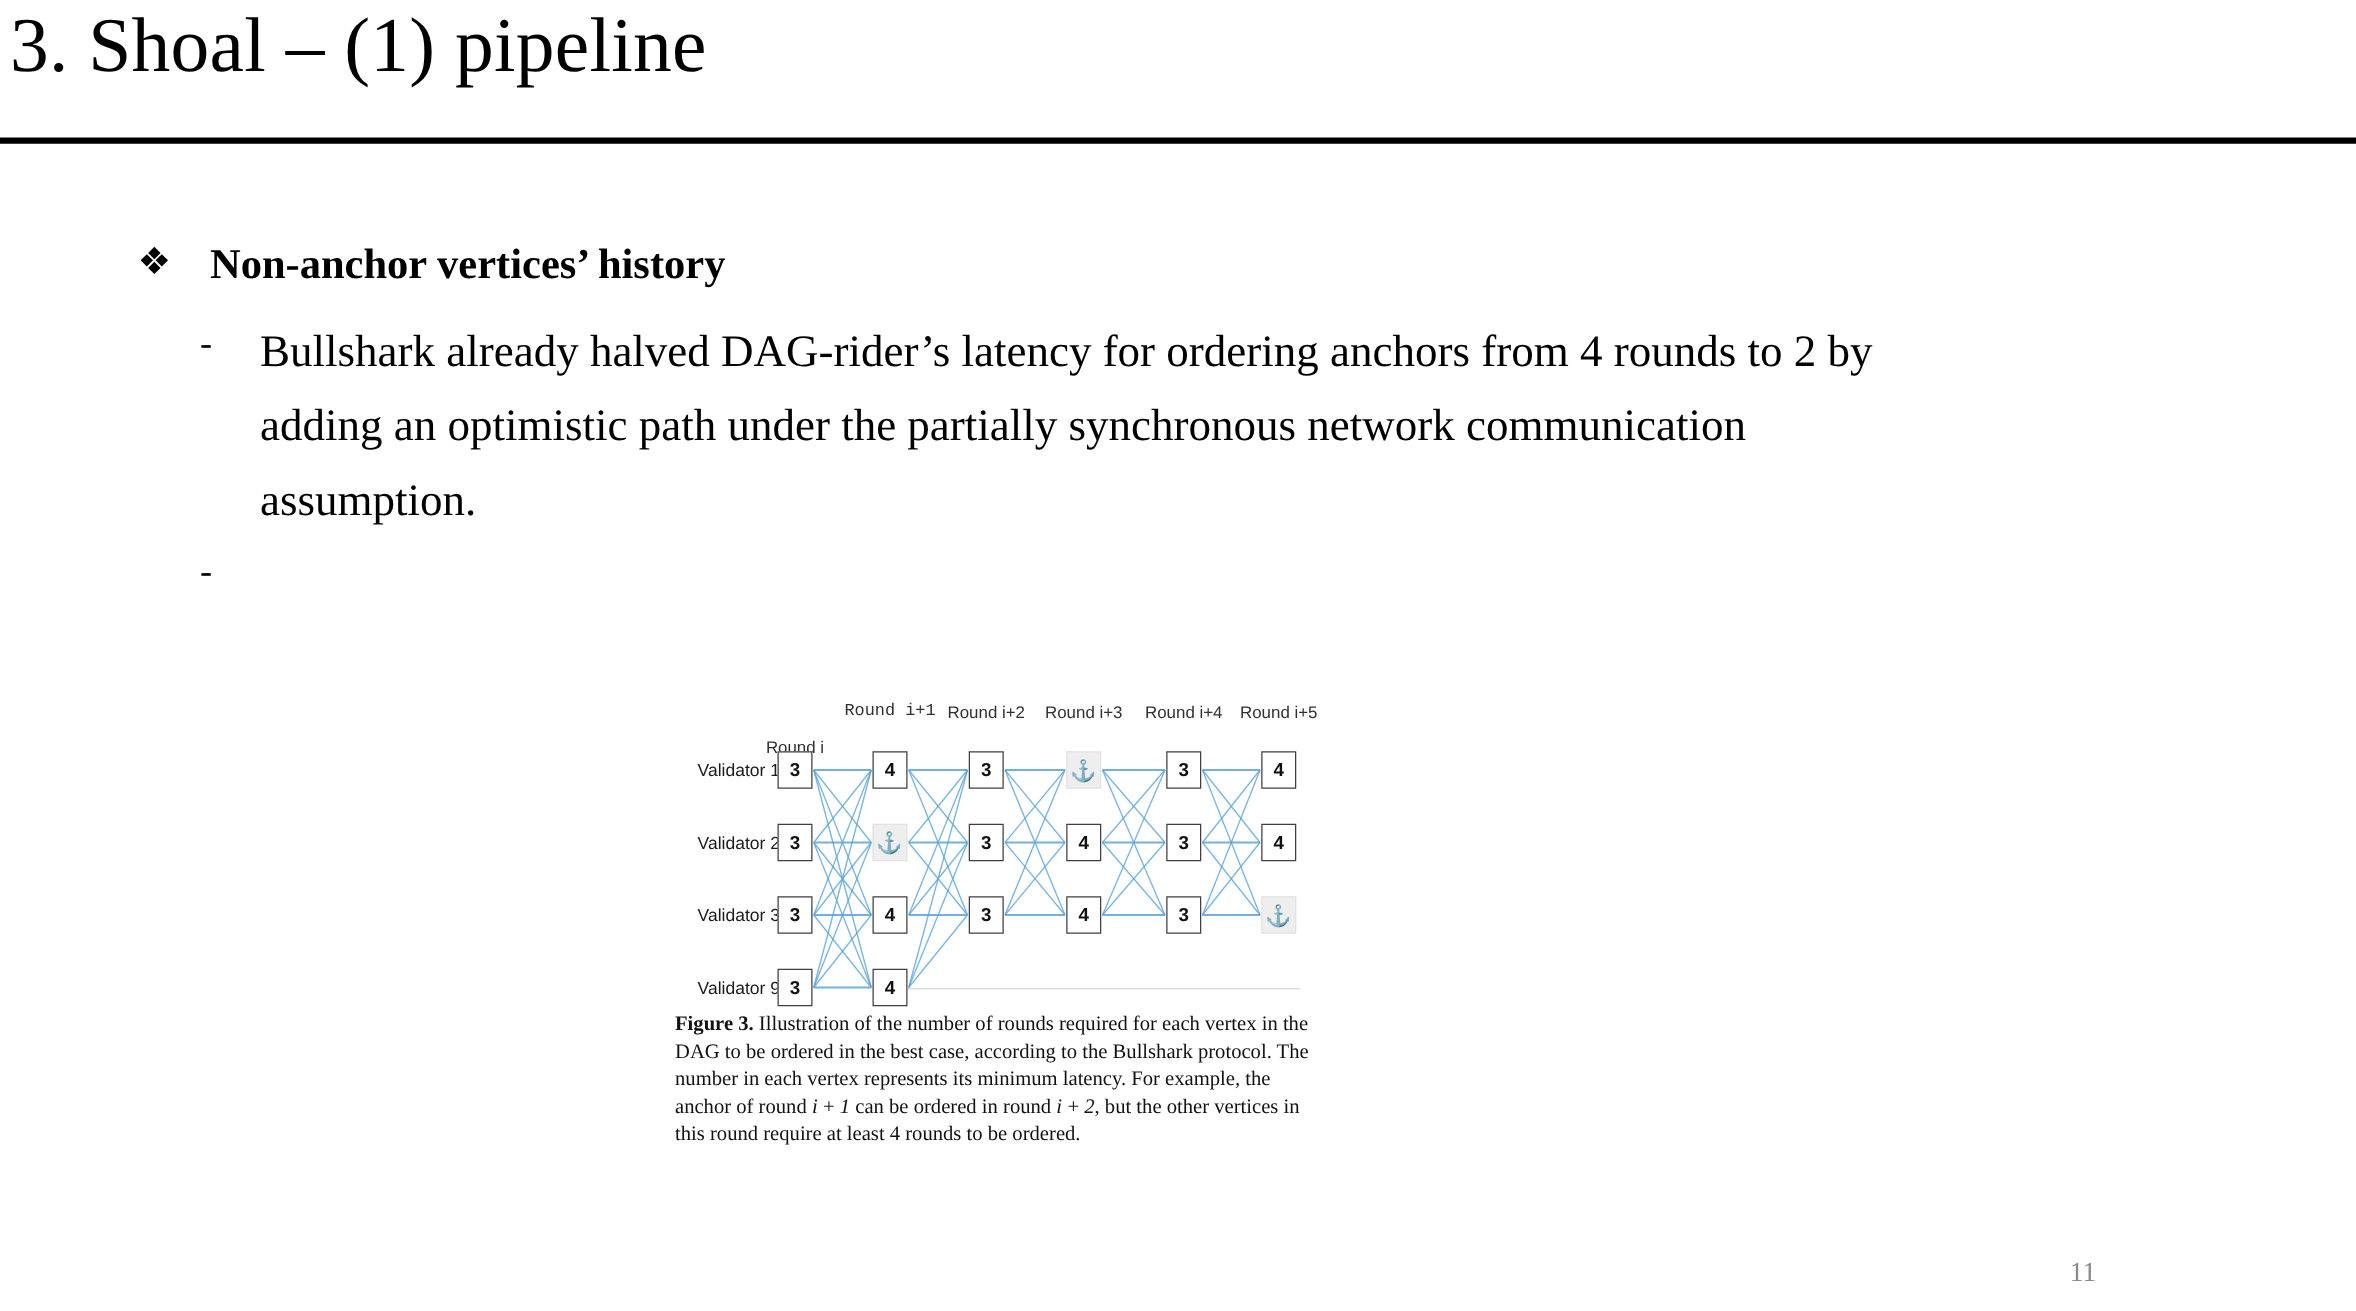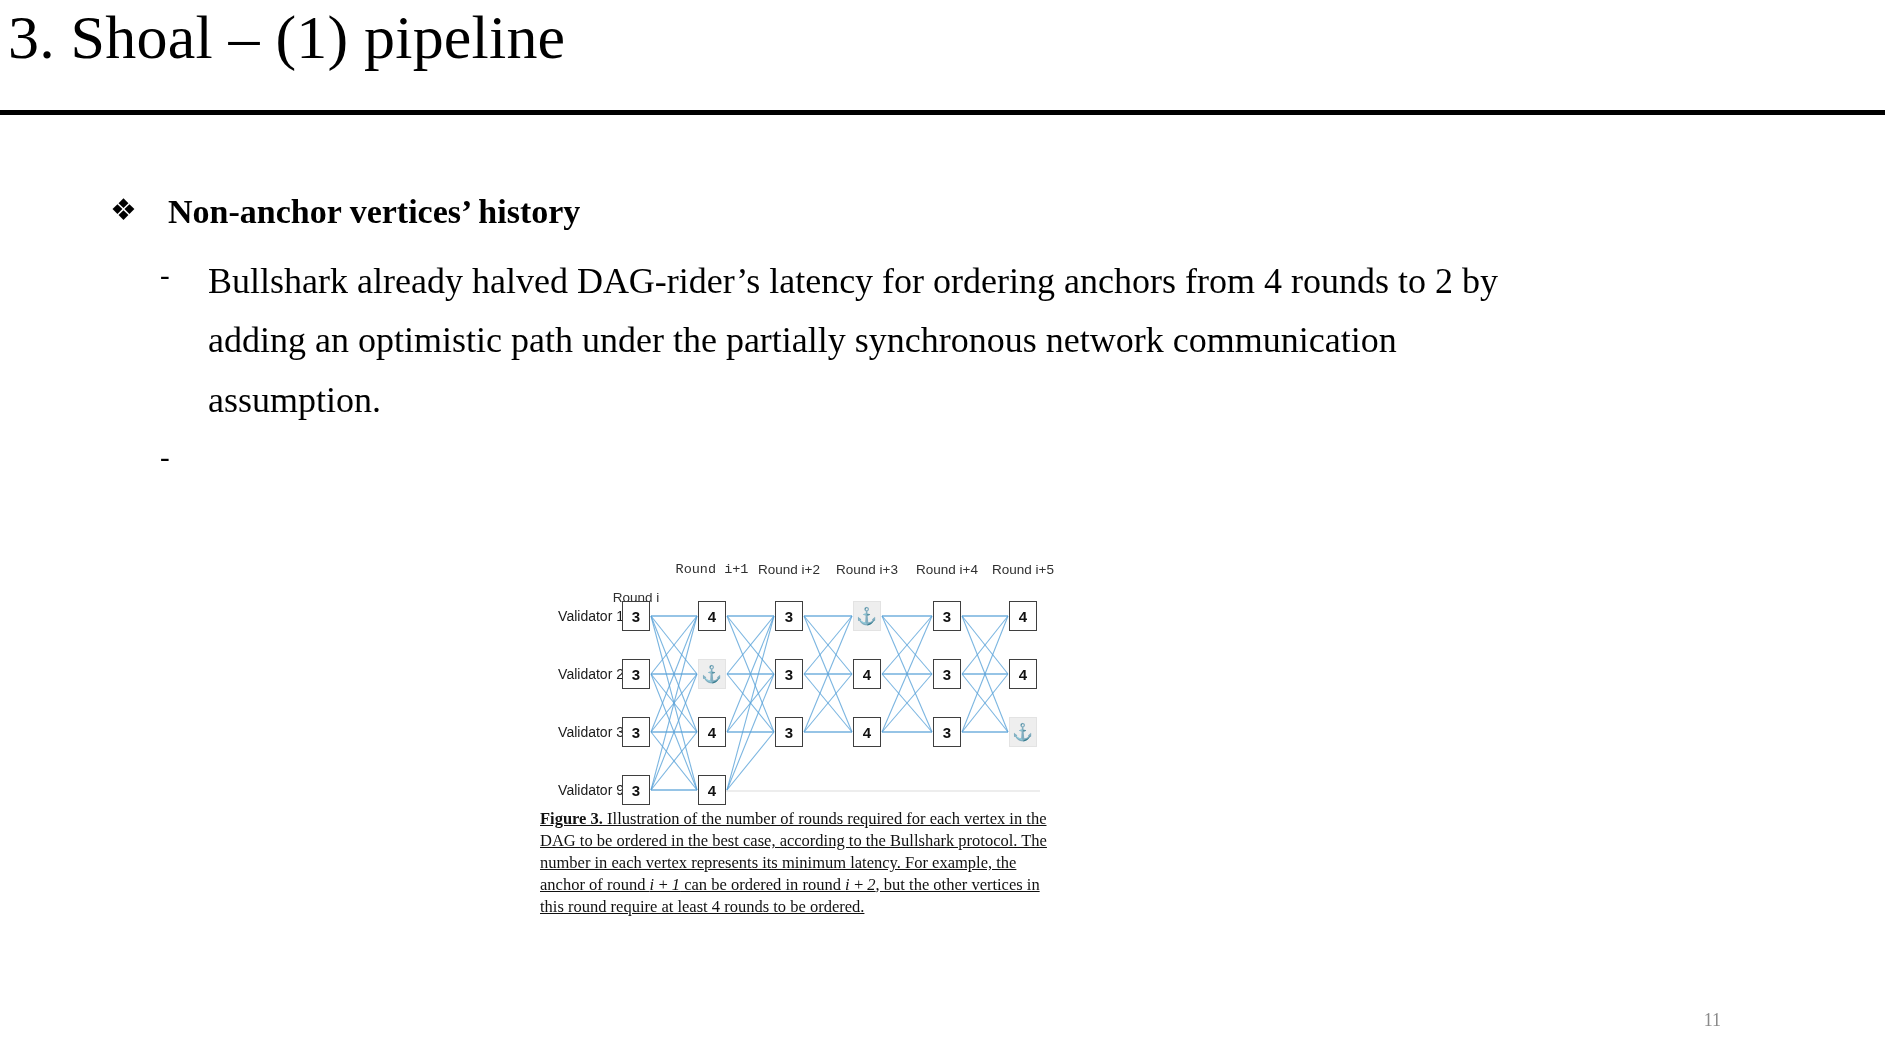--- a/index.html
+++ b/index.html
@@ -1,21 +1,21 @@
 <!DOCTYPE html>
 <html><head>
 <meta charset="utf-8">
 <style>
   html,body{margin:0;padding:0;}
   body{
     width:1885px;height:1049px;background:#ffffff;
     font-family:"Liberation Serif", serif;
     overflow:hidden;position:relative;
   }
-  .slide{position:relative;width:1705px;height:1049px;padding-left:44px;}
+  .slide{position:relative;width:1705px;height:1049px;}
 
   
   .title{
     position:absolute;left:8px;top:2px;
     font-family:"Liberation Serif", serif;
     font-size:62px;line-height:1.15;color:#000;
     white-space:nowrap;letter-spacing:0.2px;
   }
   .title-rule{
     position:absolute;left:0;top:110px;width:1885px;height:5px;
@@ -90,29 +90,28 @@
   }
   .vertex.anchor{
     background:#eeeeee;border:1px solid #e3e3e3;
     color:#1b3a57;font-size:17px;
   }
   .caption{
     margin-top:16px;width:508px;
     font-family:"Liberation Serif", serif;
     font-size:16.5px;line-height:1.33;color:#111;
     text-align:left;
-    text-decoration:underline;
   }
   .caption b{font-weight:bold;}
   .caption i{font-style:italic;}
 
   .page-number{
     position:absolute;right:28px;bottom:18px;
     font-family:"Liberation Serif", serif;
-    font-size:18px;color:#8a8a8a;
+    font-size:22px;color:#8a8a8a;
   }
 </style>
 </head>
 <body>
 
 <div class="slide">
 
   <div class="title">3. Shoal – (1) pipeline</div>
   <div class="title-rule"></div>
 

